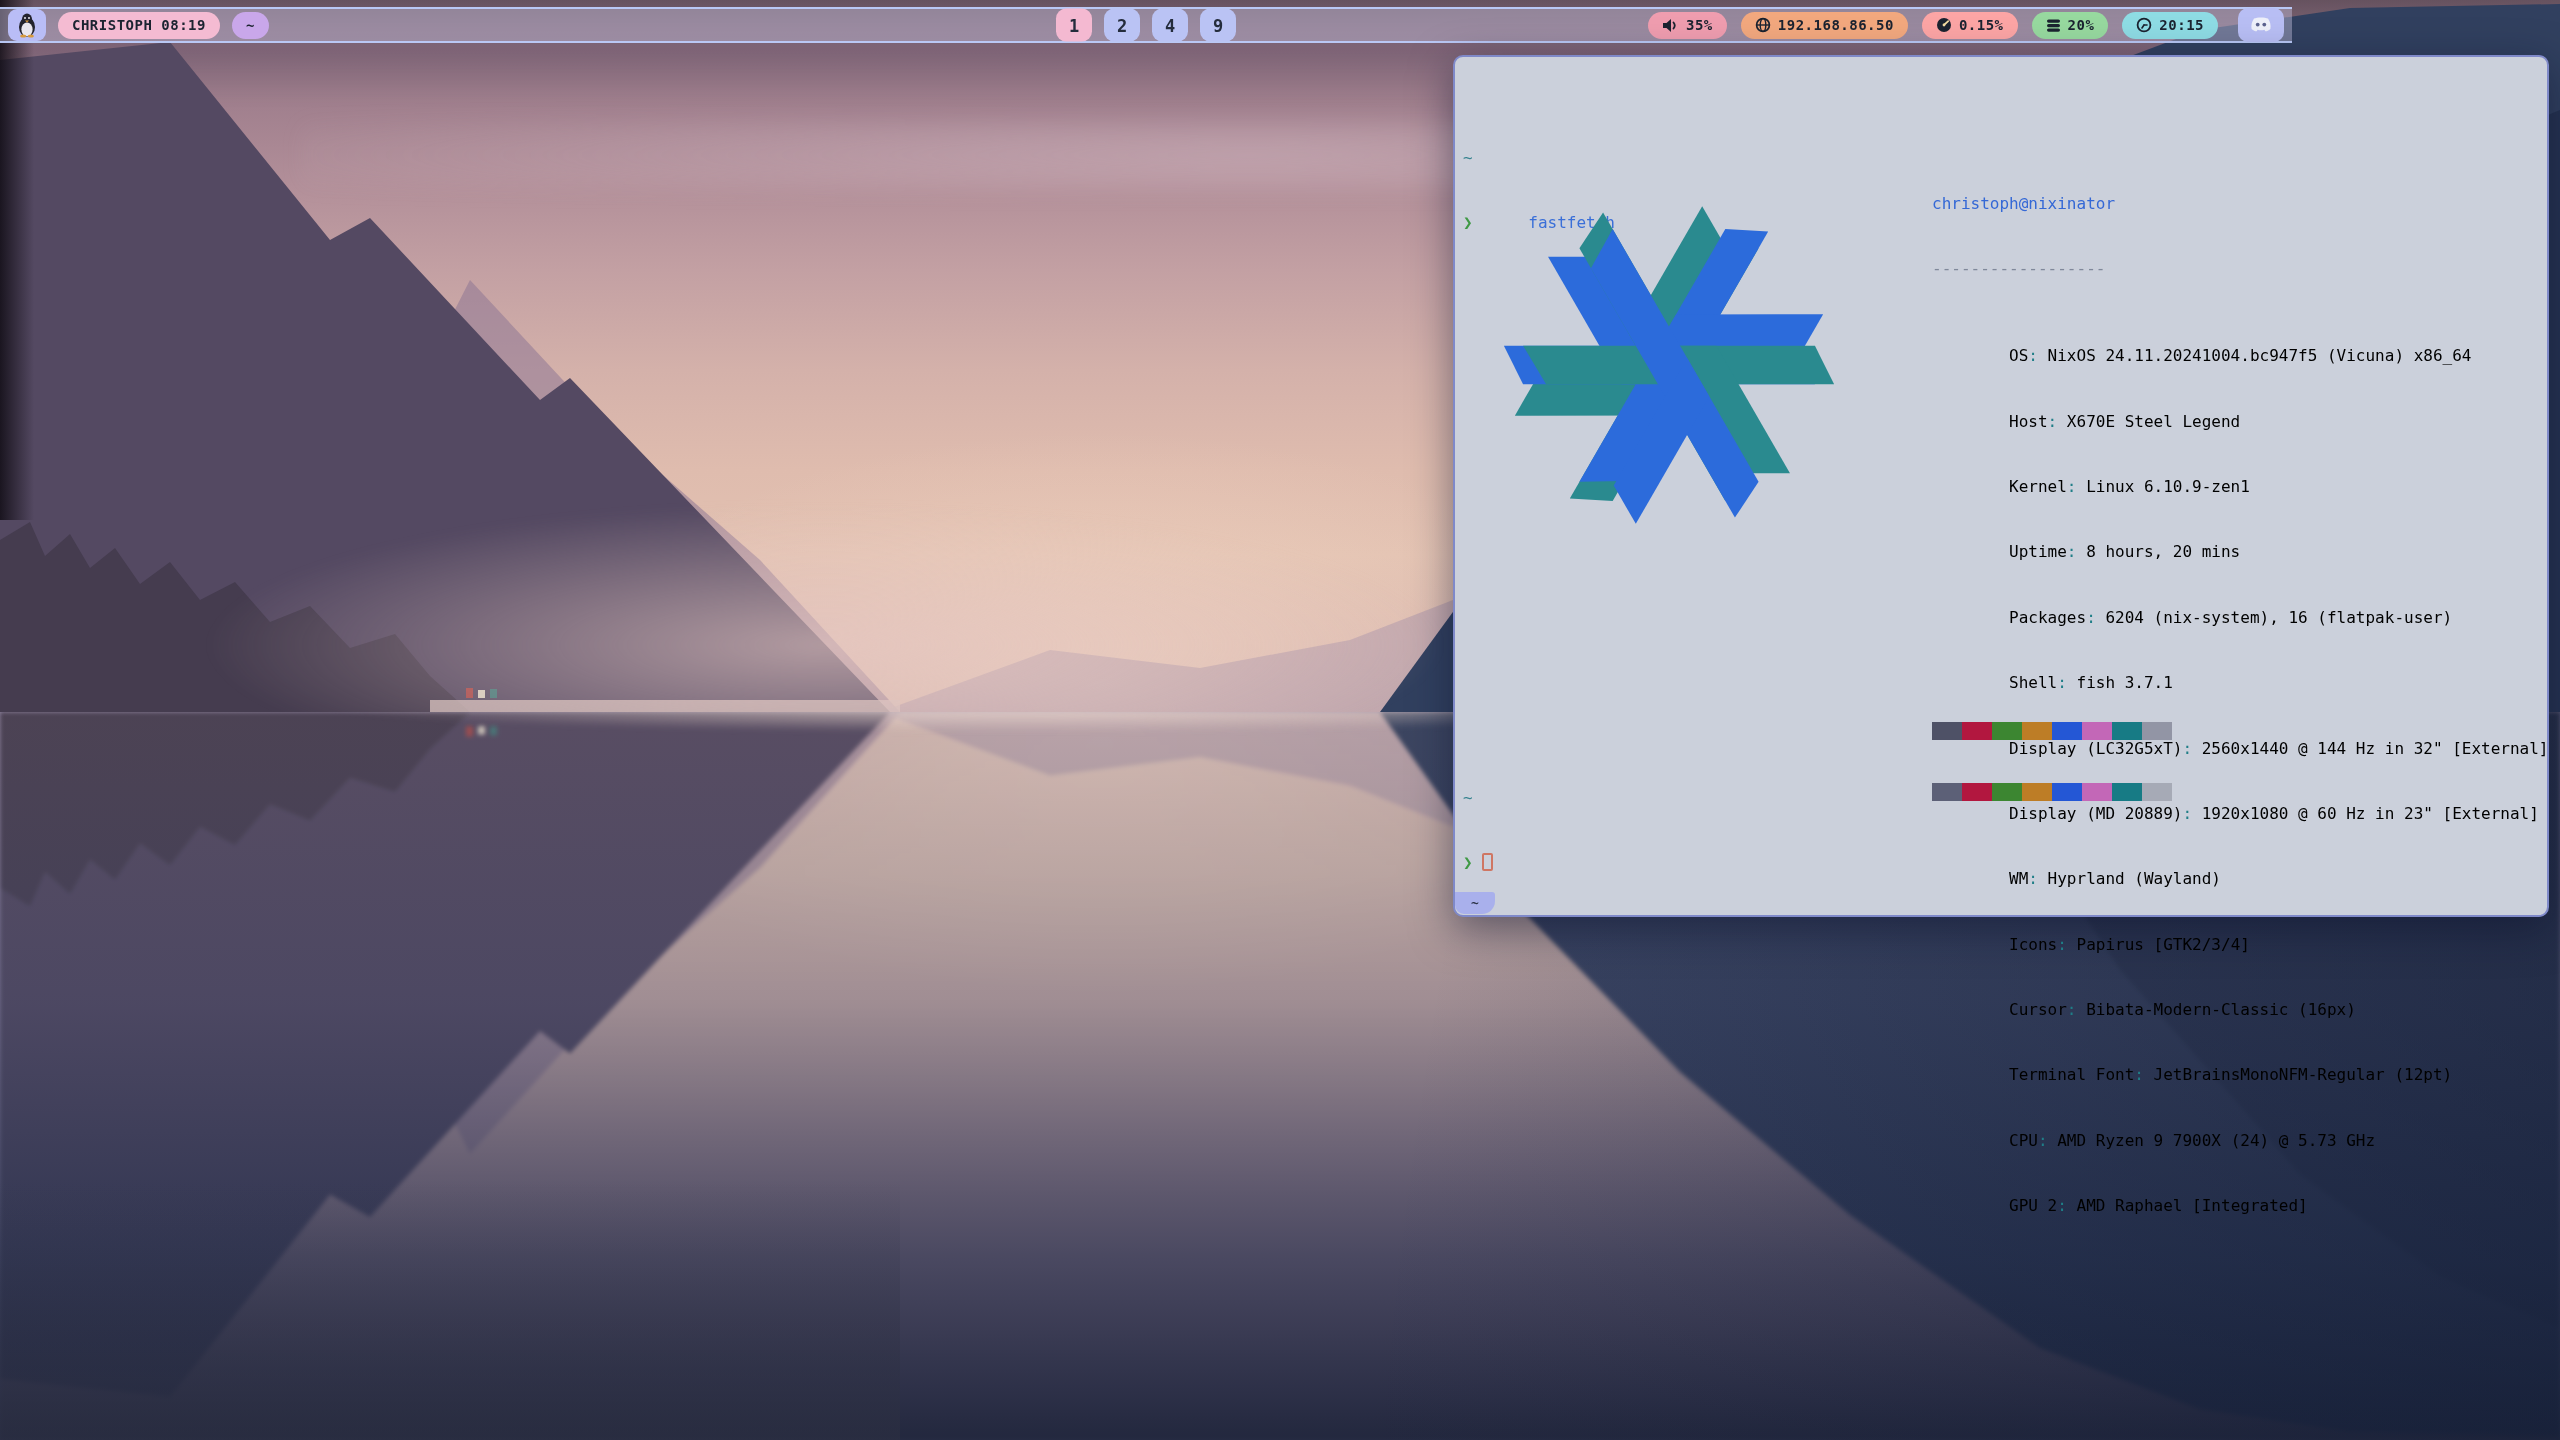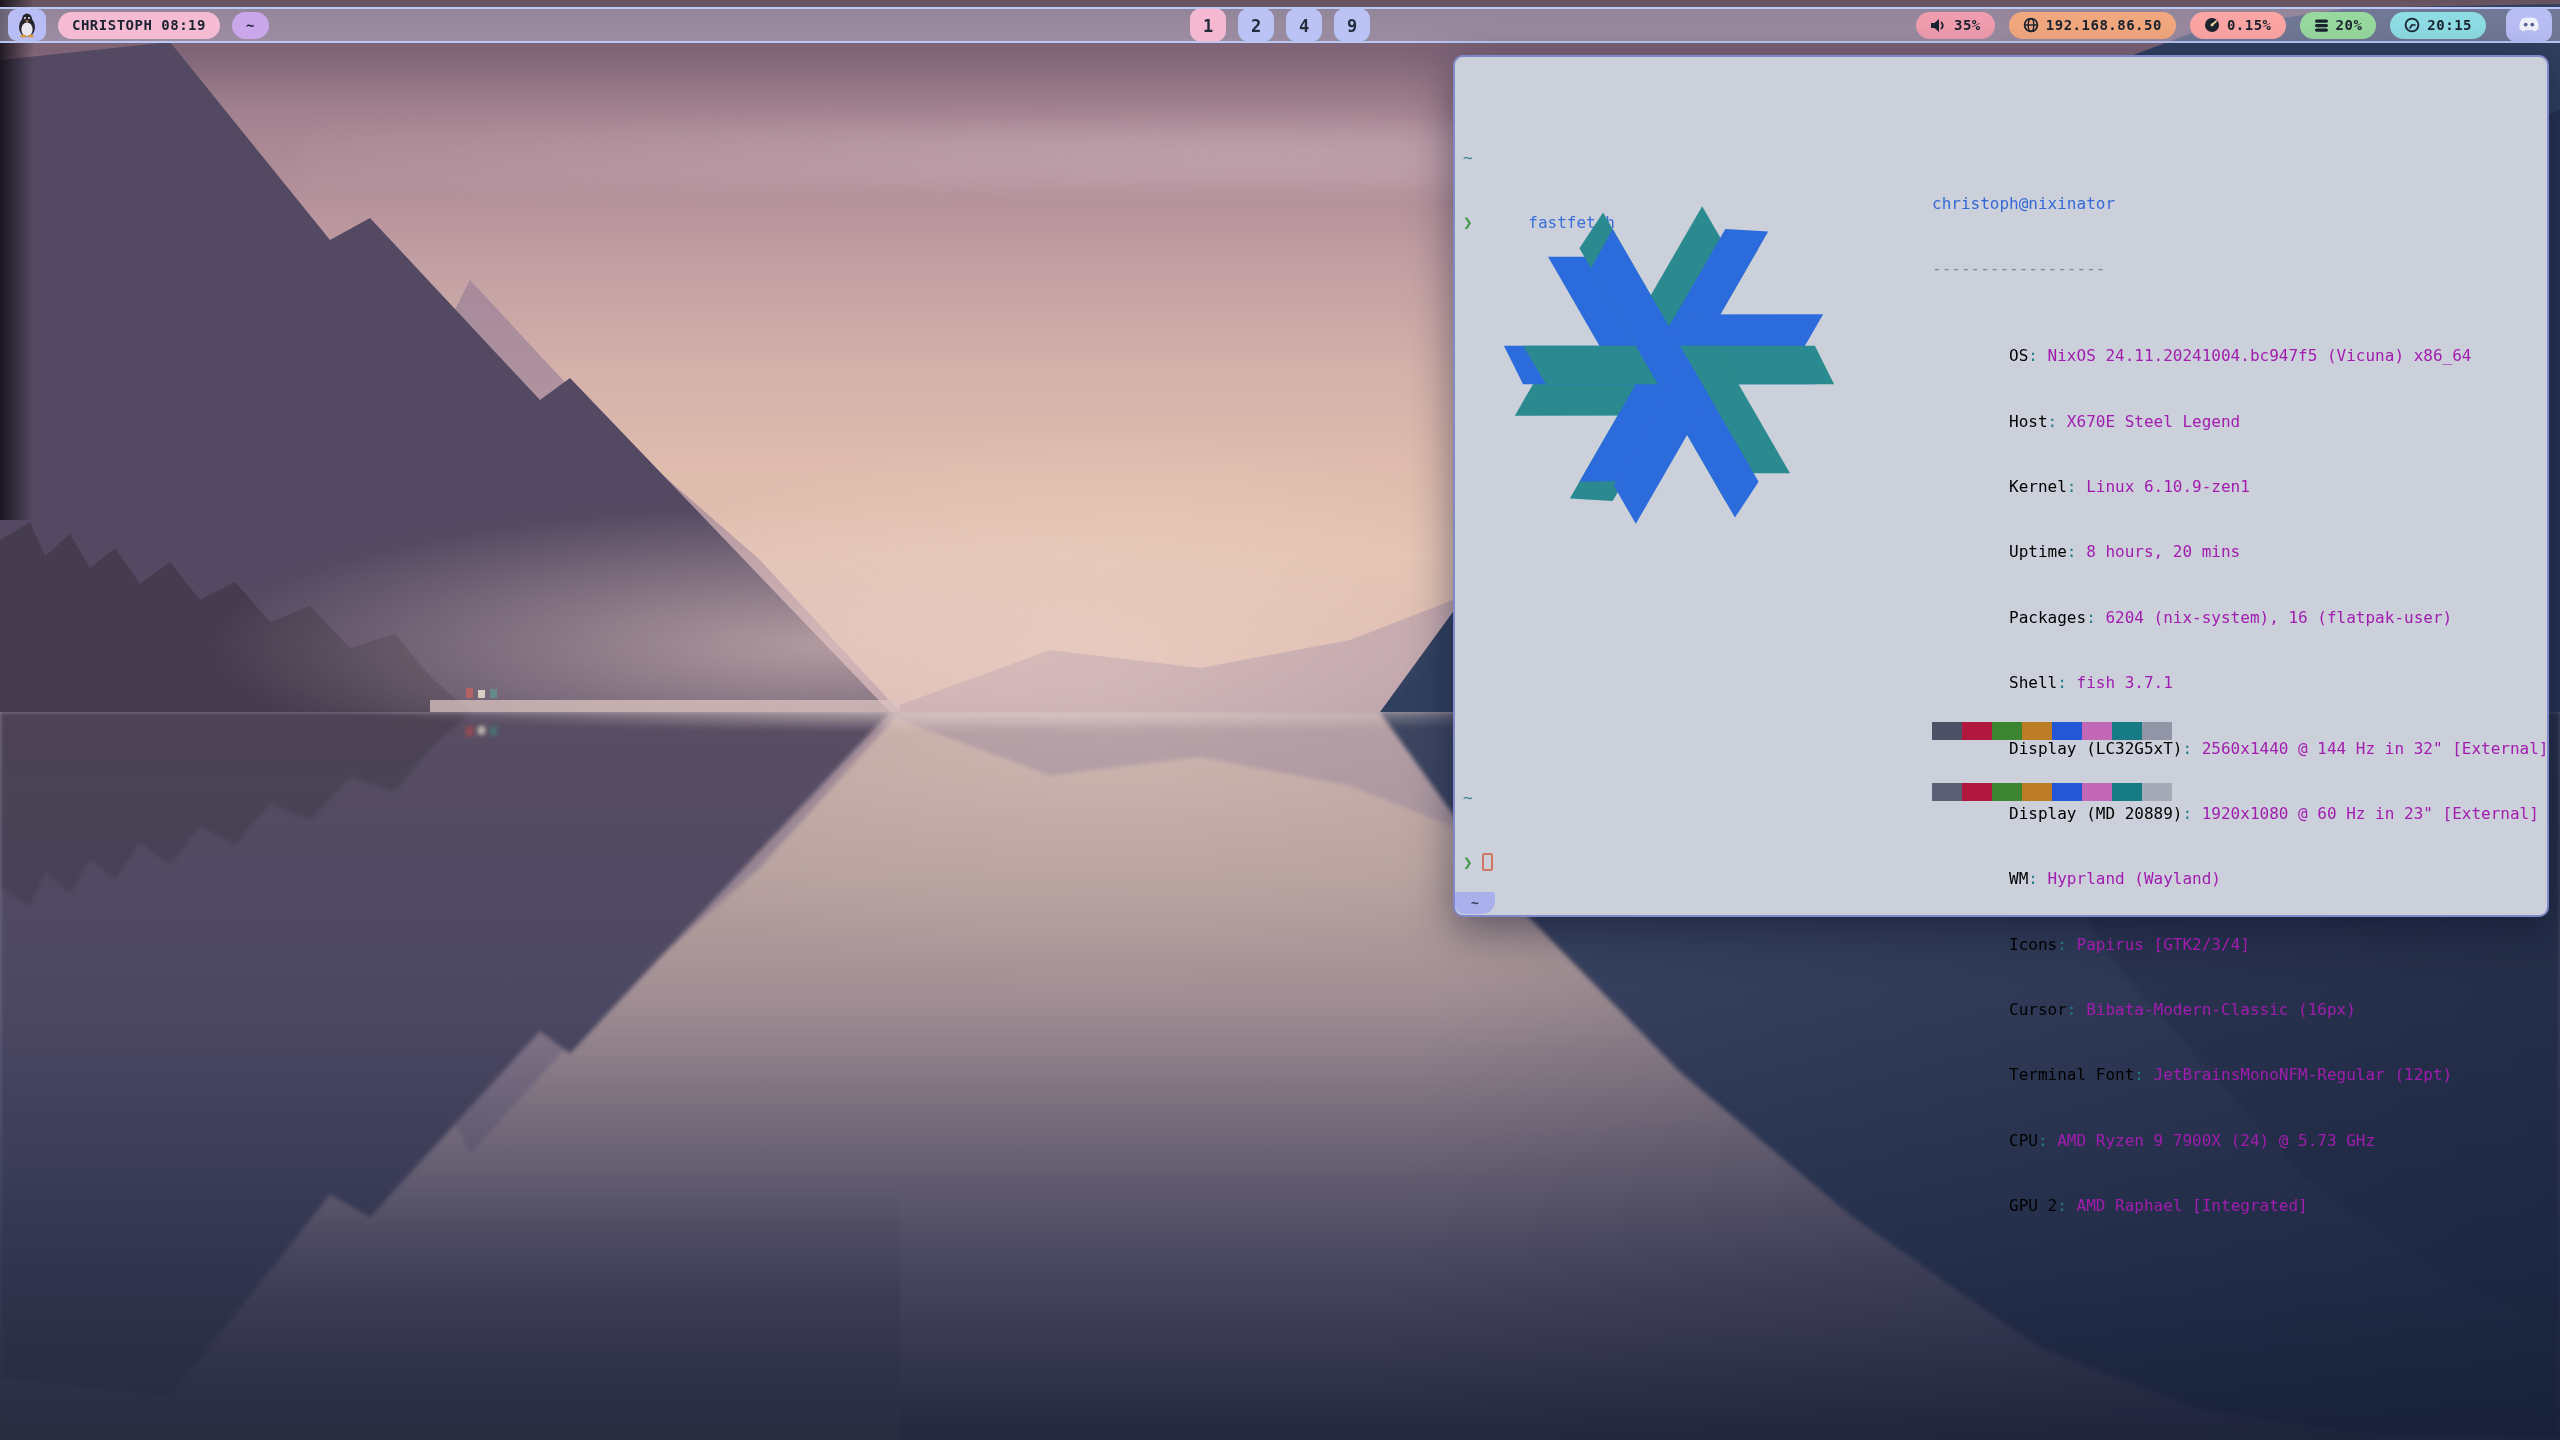--- a/index.html
+++ b/index.html
@@ -36,21 +36,21 @@
       linear-gradient(100deg, rgba(18,28,52,0) 55%, rgba(18,28,52,0.45)),
       linear-gradient(180deg, rgba(150,130,150,0.12) 0%, rgba(70,75,110,0.35) 40%, rgba(38,48,78,0.72) 75%, rgba(26,34,58,0.88) 100%);
   }
   .water-mistline { position:absolute; left:320px; top:-6px; width:1400px; height:26px;
     background:radial-gradient(50% 100% at 50% 0%, rgba(240,220,210,0.8), rgba(240,220,210,0)); filter:blur(3px); }
   .water-dark-bl { position:absolute; left:0; bottom:0; width:900px; height:260px;
     background:linear-gradient(180deg, rgba(45,48,66,0), rgba(45,48,66,0.55)); }
 
   
   .topbar {
-    position:absolute; left:0; top:7px; width:2560px; height:36px;
+    position:absolute; left:0; top:7px; width:2292px; height:36px;
     background:rgba(193,188,218,0.45);
     border-top:2px solid rgba(188,203,250,0.95);
     border-bottom:2px solid rgba(188,203,250,0.95);
     display:flex; align-items:center; padding:0 8px;
   }
   .bar-left { display:flex; align-items:center; gap:12px; }
   .launcher {
     width:38px; height:32px; border-radius:9px; background:#b9bdf6;
     display:flex; align-items:center; justify-content:center; flex:0 0 auto;
   }
@@ -82,21 +82,21 @@
     font-size:16px; line-height:21.8px; color:#3d4452;
   }
   .t-abs { position:absolute; white-space:pre; }
   .p-path { color:#36838f; }
   .p-arrow { color:#3f9945; }
   .p-cmd { color:#3a6fd8;margin-left:46px; }
   .ff-title { color:#3468d6; }
   .ff-sep { color:#80889a; }
   .ff-label { color:#000000; }
   .ff-colon { color:#1f7e87; }
-  .ff-val { color:#a21caf; }
+  .ff-val { color:#000000; }
   .ff-pct { color:#3f9945; }
   .palette-row { display:flex; }
   .sw { width:30px; height:18px; }
   .cursor-block {
     display:inline-block; width:11px; height:18px; border:2px solid #cf7663; border-radius:2px;
     vertical-align:-3px; margin-left:9px;
   }
   .term-tab {
     position:absolute; left:0; bottom:1px; width:40px; height:22px;
     background:#a9b0ec; border-radius:0 3px 13px 9px;

